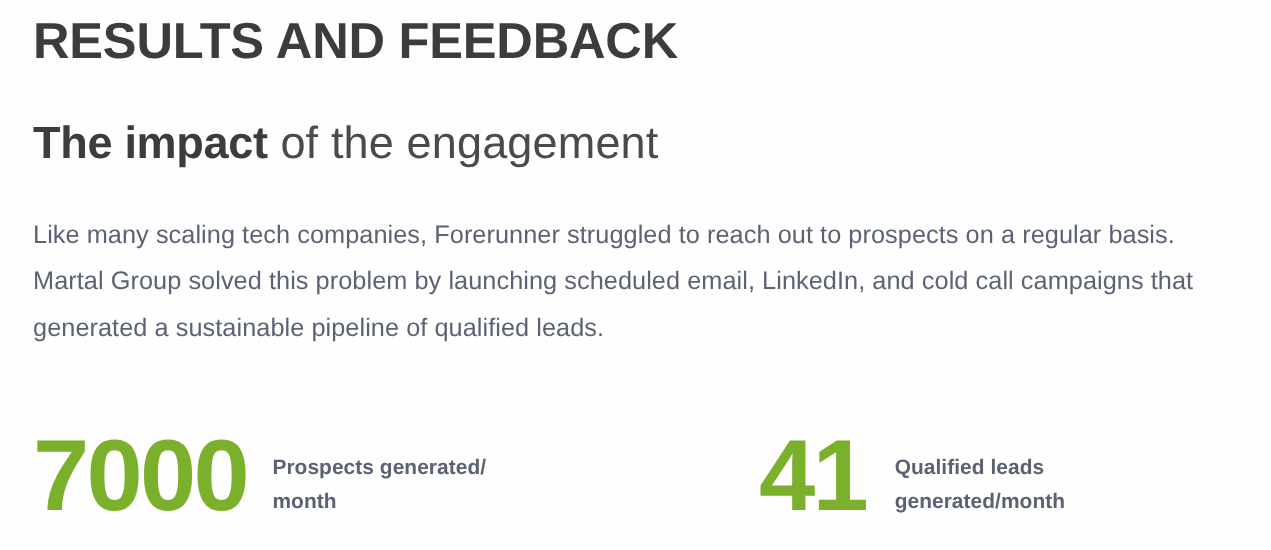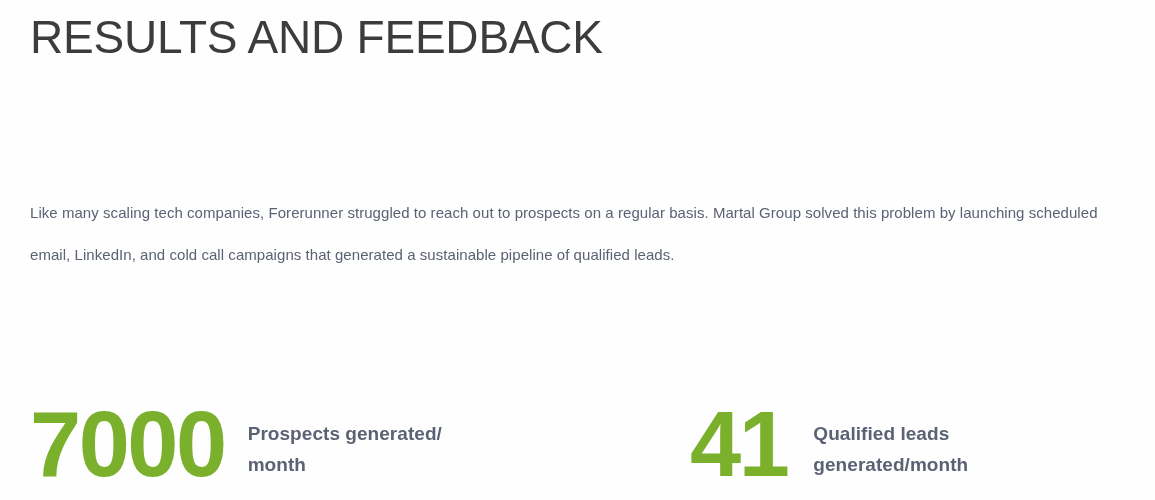--- a/index.html
+++ b/index.html
@@ -28,21 +28,21 @@
   }
 
   
   .section-heading {
     position: absolute;
     left: 30px;
     top: 14px;
     margin: 0;
     font-family: "Liberation Sans", sans-serif;
     font-size: 46px;
-    font-weight: normal;
+    font-weight: bold;
     letter-spacing: -0.2px;
     line-height: 1.0;
     color: #3c3c3c;
     white-space: nowrap;
   }
 
   
   .sub-heading {
     position: absolute;
     left: 30px;
@@ -65,43 +65,42 @@
   }
 
   
   .body-copy {
     position: absolute;
     left: 30px;
     top: 192px;
     width: 1092px;
     margin: 0;
     font-family: "Liberation Sans", sans-serif;
-    font-size: 15px;
+    font-size: 23px;
     font-weight: normal;
     line-height: 42px;
     color: #5b6273;
     letter-spacing: 0.05px;
   }
 
   
   .stats-row {
     position: absolute;
     left: 0;
     top: 380px;
     width: 1155px;
     height: 100px;
   }
 
   .stat-block {
     position: absolute;
     top: 0;
     display: flex;
-    align-items: flex-start;
+    align-items: center;
     height: 100px;
-    margin-top: 16px;
   }
   .stat-block.stat-1 { left: 30px; }
   .stat-block.stat-2 { left: 690px; }
 
   .stat-value {
     font-family: "Liberation Sans", sans-serif;
     font-weight: bold;
     font-size: 92px;
     line-height: 84px;
     letter-spacing: -2.5px;
@@ -130,20 +129,23 @@
     width: 230px;
   }
 </style>
 </head>
 <body>
 
 <div class="page">
 
   <h2 class="section-heading">RESULTS AND FEEDBACK</h2>
 
+  <h3 class="sub-heading">
+    <span class="strong">The impact</span><span class="light"> of the engagement</span>
+  </h3>
 
   <p class="body-copy">Like many scaling tech companies, Forerunner struggled to reach out to prospects on a regular basis. Martal Group solved this problem by launching scheduled email, LinkedIn, and cold call campaigns that generated a sustainable pipeline of qualified leads.</p>
 
   <div class="stats-row">
 
     <div class="stat-block stat-1">
       <div class="stat-value">7000</div>
       <div class="stat-label">Prospects generated/
 month</div>
     </div>

